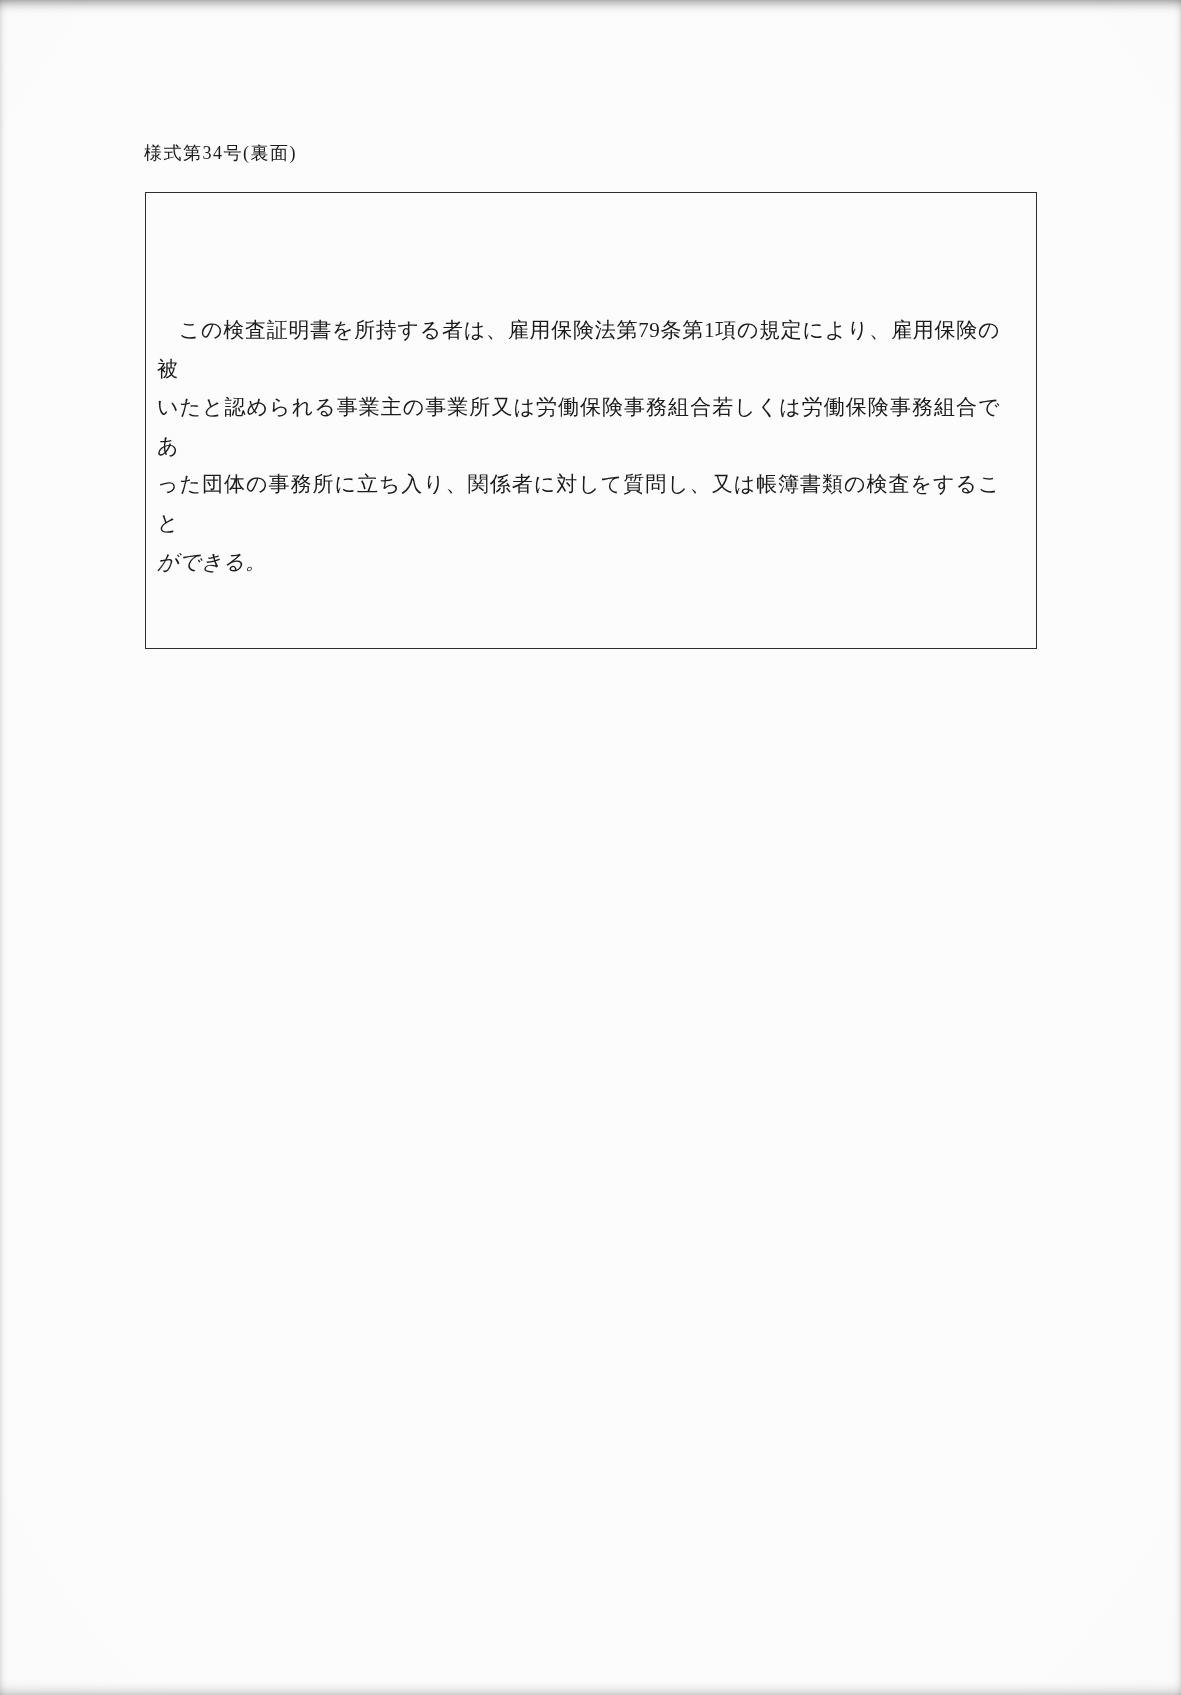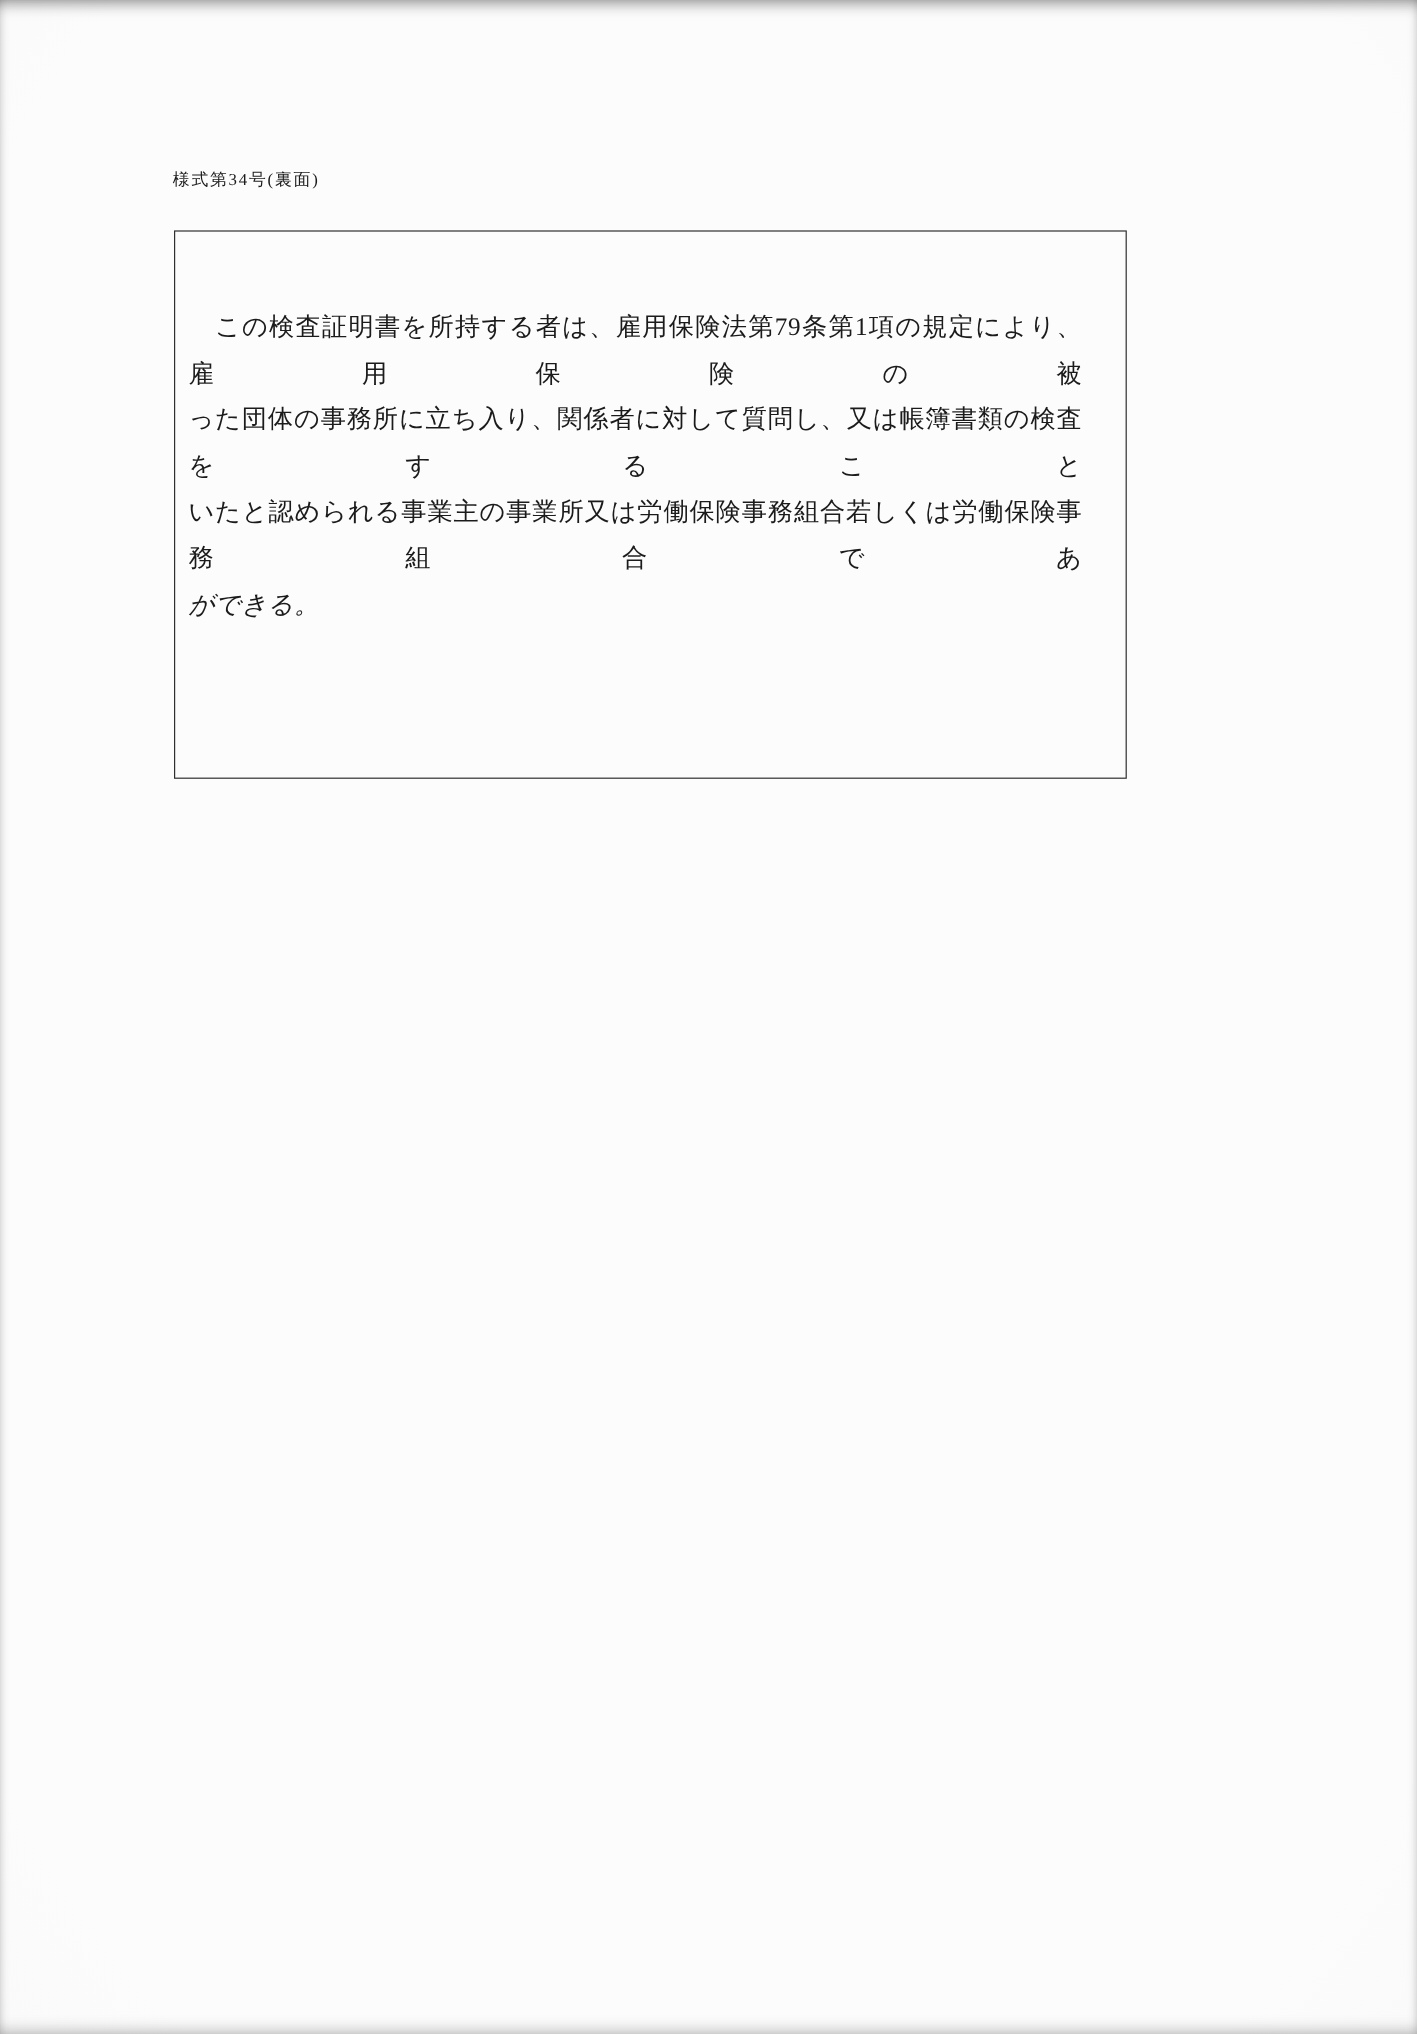--- a/index.html
+++ b/index.html
@@ -23,33 +23,33 @@
     box-shadow:
       inset 0 10px 12px -8px rgba(40, 40, 40, 0.55),
       inset 0 -10px 12px -8px rgba(60, 60, 60, 0.35),
       inset 6px 0 10px -8px rgba(80, 80, 80, 0.25),
       inset -6px 0 10px -8px rgba(80, 80, 80, 0.25);
   }
   .form-label {
     position: absolute;
     left: 144px;
     top: 141px;
-    font-size: 14px;
+    font-size: 18px;
     letter-spacing: 1.5px;
     white-space: nowrap;
   }
   .notice-box {
     position: absolute;
     left: 145px;
     top: 192px;
-    width: 794px;
+    width: 892px;
     height: 457px;
     border: 1.5px solid #2f2f2f;
     box-sizing: border-box;
-    padding: 60px 36px 0 11px;
+    padding: 118px 36px 0 11px;
     background: transparent;
   }
   .notice-line {
     margin: 0;
     font-size: 21px;
     line-height: 38.6px;
     letter-spacing: 0.5px;
     text-align: justify;
     text-align-last: justify;
     text-justify: inter-character;
@@ -62,18 +62,18 @@
 </style>
 </head>
 <body>
 
 <div class="page">
 
   <div class="form-label">様式第34号(裏面)</div>
 
   <div class="notice-box">
     <p class="notice-line">　この検査証明書を所持する者は、雇用保険法第79条第1項の規定により、雇用保険の被</p>
+    <p class="notice-line">いたと認められる事業主の事業所又は労働保険事務組合若しくは労働保険事務組合であ</p>
     <p class="notice-line">った団体の事務所に立ち入り、関係者に対して質問し、又は帳簿書類の検査をすること</p>
-    <p class="notice-line">いたと認められる事業主の事業所又は労働保険事務組合若しくは労働保険事務組合であ</p>
     <p class="notice-line last-line">ができる。</p>
   </div>
 
 </div>
 
 </body></html>

